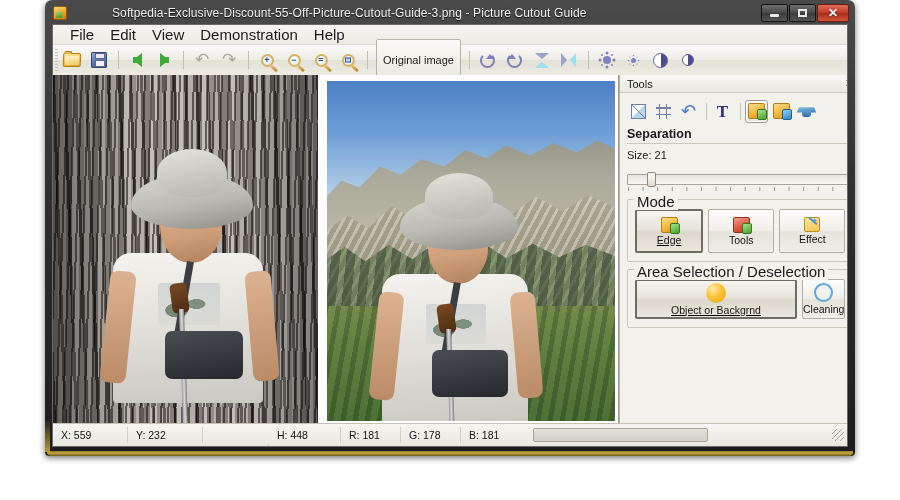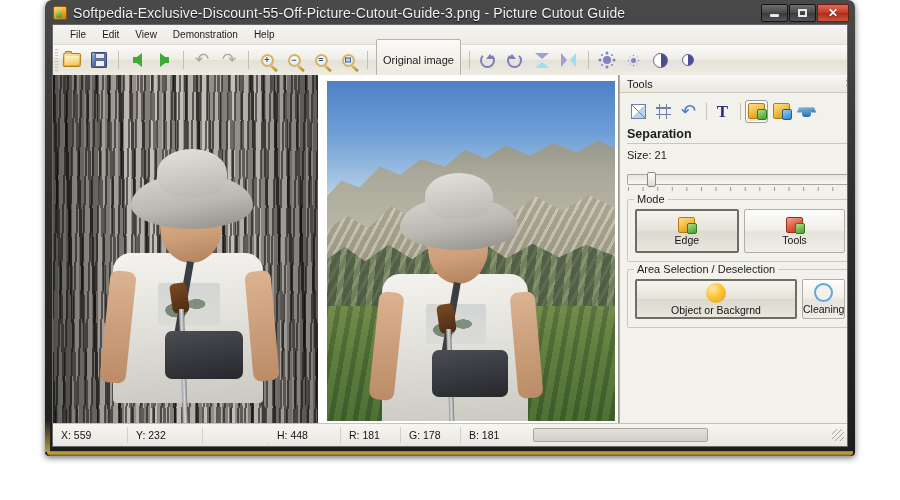--- a/index.html
+++ b/index.html
@@ -40,22 +40,23 @@
     border-radius:2px;position:relative;
     background:linear-gradient(160deg,#ffd97a 0%,#e7a229 55%,#c07d13 100%);
     border:1px solid #8c5c08;
     box-sizing:border-box;
   }
   #app-icon:after{
     content:"";position:absolute;left:2px;bottom:1px;width:6px;height:6px;
     background:linear-gradient(160deg,#9ad86a,#3f8f2c);border-radius:1px;
   }
   #title-text{
-    color:#f2f2f2;font-size:14px;letter-spacing:.1px;white-space:nowrap;
+    color:#f2f2f2;font-size:12px;letter-spacing:.1px;white-space:nowrap;
     text-shadow:0 1px 1px rgba(0,0,0,.9);
+    margin-left:39px;
   }
   #window-controls{margin-left:auto;display:flex;height:18px;align-items:stretch;}
   .win-btn{
     width:27px;height:18px;margin-left:1px;position:relative;
     border:1px solid #151515;border-radius:2px;box-sizing:border-box;
     background:linear-gradient(180deg,#6e6e6e 0%,#4a4a4a 48%,#3a3a3a 50%,#545454 100%);
     display:flex;align-items:center;justify-content:center;
   }
   .win-btn.close{
     width:32px;
@@ -73,21 +74,21 @@
     overflow:hidden;
   }
 
   
   #menu-bar{
     height:19px;background:linear-gradient(180deg,#f6f5f1,#eceae4);
     display:flex;align-items:center;padding-left:10px;
     border-bottom:1px solid #dfdcd4;
   }
   .menu-item{
-    font-size:10px;color:#1b1b1b;padding:2px 7px;margin-right:2px;border-radius:2px;
+    font-size:15px;color:#1b1b1b;padding:2px 7px;margin-right:2px;border-radius:2px;
     white-space:nowrap;
   }
 
   
   #toolbar{
     height:30px;
     background:linear-gradient(180deg,#fbfbfa 0%,#eeece6 48%,#e4e1d8 52%,#eeebe3 100%);
     border-bottom:1px solid #b9b5aa;
     display:flex;align-items:center;padding-left:6px;position:relative;
   }
@@ -413,31 +414,32 @@
     background-image:linear-gradient(90deg,#9b978e 0 1px,transparent 1px);
     background-size:14.6px 4px;background-repeat:repeat-x;
   }
 
   .group{
     border:1px solid #cbc7bd;border-radius:2px;margin-bottom:7px;padding:9px 7px 8px 7px;
     position:relative;
   }
   .group-title{
     position:absolute;top:-7px;left:6px;background:#f2f1ec;padding:0 3px;
-    font-size:11px;color:#1a1a1a;white-space:nowrap;
+    font-size:15px;color:#1a1a1a;white-space:nowrap;
   }
   .btn-row{display:flex;gap:5px;}
   .tool-btn{
     flex:1 1 0;height:44px;border:1px solid #b2aea4;border-radius:2px;box-sizing:border-box;
     background:linear-gradient(180deg,#fdfdfc 0%,#f0eee8 48%,#e6e3da 52%,#efedE6 100%);
     display:flex;flex-direction:column;align-items:center;justify-content:center;gap:2px;
   }
   .tool-btn.selected{
     border:2px solid #6f6c64;
     background:linear-gradient(180deg,#f6f4ee 0%,#e6e3da 48%,#dcd8cd 52%,#e9e6de 100%);
+    text-decoration:underline;
   }
   .tool-btn.disabled{
     background:linear-gradient(180deg,#f3f2ee,#e8e6e0);
     border-color:#c9c5bc;
   }
   .tool-btn-label{font-size:10.5px;color:#141414;line-height:1;}
   .tool-btn.disabled .tool-btn-label{color:#a5a19a;}
 
   .ic-separate{font-size:16px;line-height:1;color:#b9b5ad;font-family:"Liberation Serif",serif;font-style:italic;font-weight:bold;}
   .ic-eraser{
@@ -690,20 +692,24 @@
             <div class="group-title">Mode</div>
             <div class="btn-row">
               <div class="tool-btn selected">
                 <div class="ic-sep-yellow"></div>
                 <div class="tool-btn-label">Edge</div>
               </div>
               <div class="tool-btn">
                 <div class="ic-sep-yellow red"></div>
                 <div class="tool-btn-label">Tools</div>
               </div>
+              <div class="tool-btn">
+                <div class="ic-wand"></div>
+                <div class="tool-btn-label">Effect</div>
+              </div>
             </div>
           </div>
 
 
           <div class="group">
             <div class="group-title">Area Selection / Deselection</div>
             <div id="area-row">
               <div class="tool-btn selected" id="btn-object">
                 <div class="circle-orange"></div>
                 <div class="tool-btn-label">Object or Backgrnd</div>

